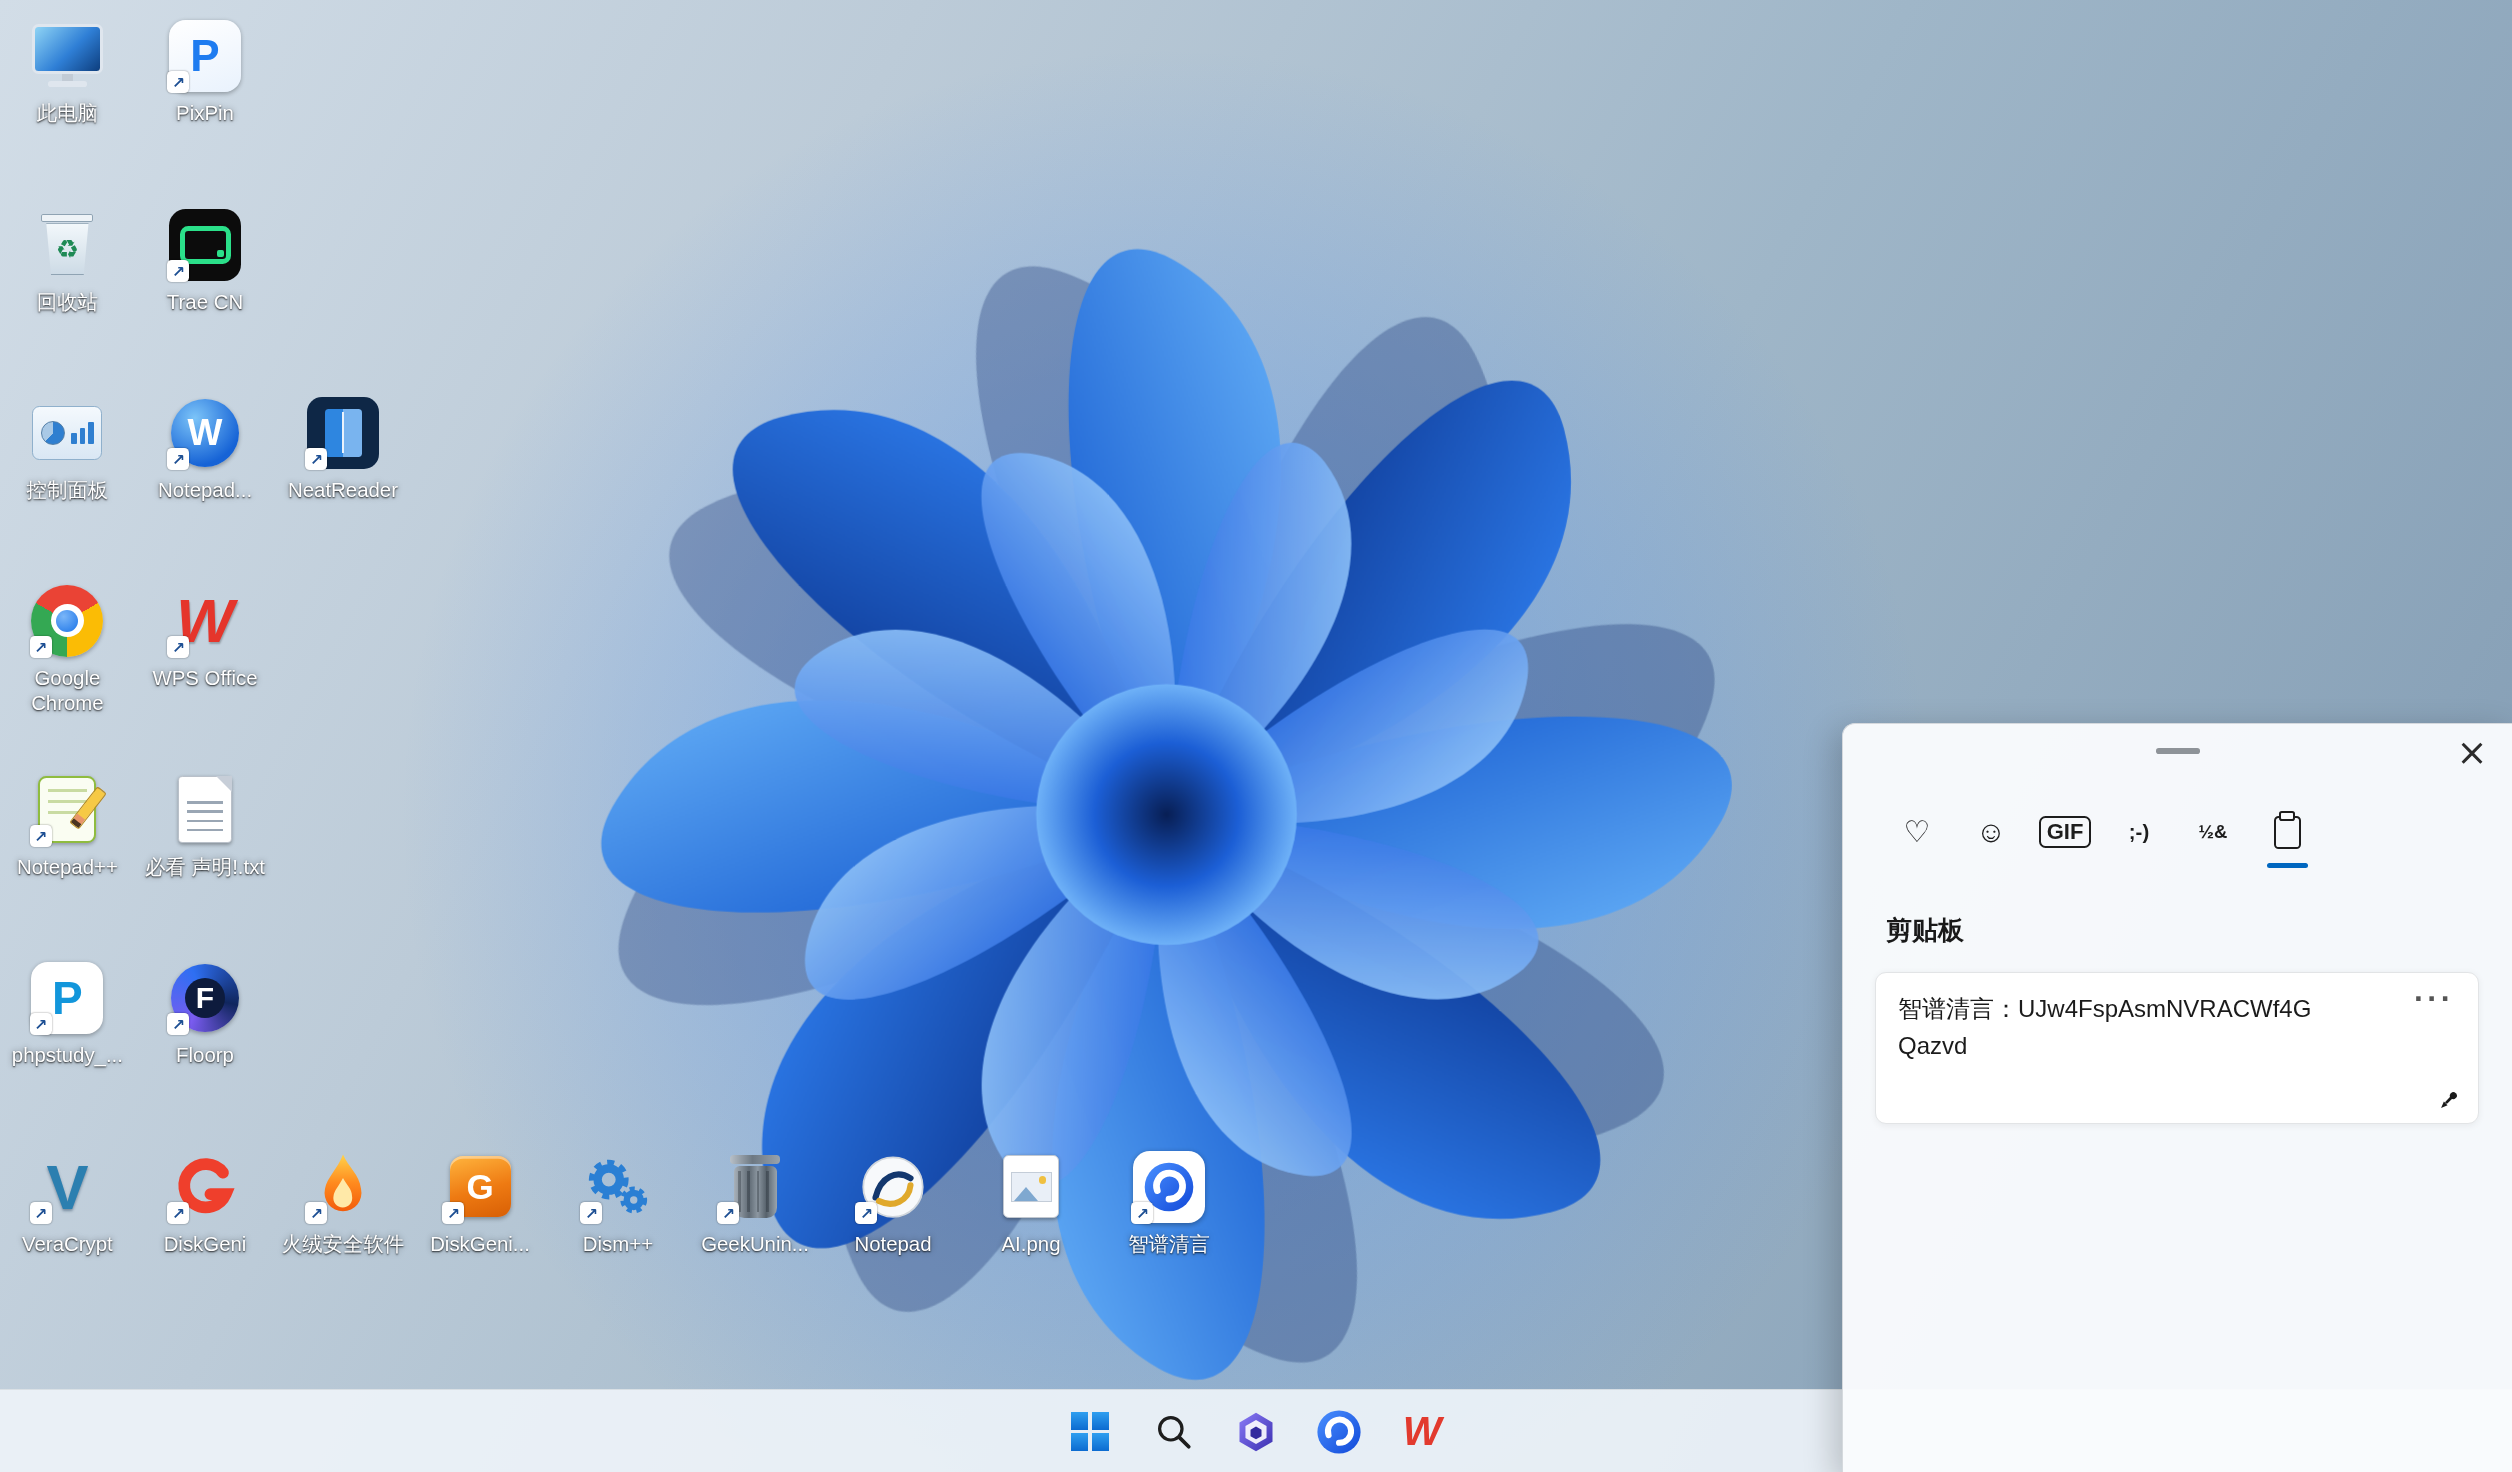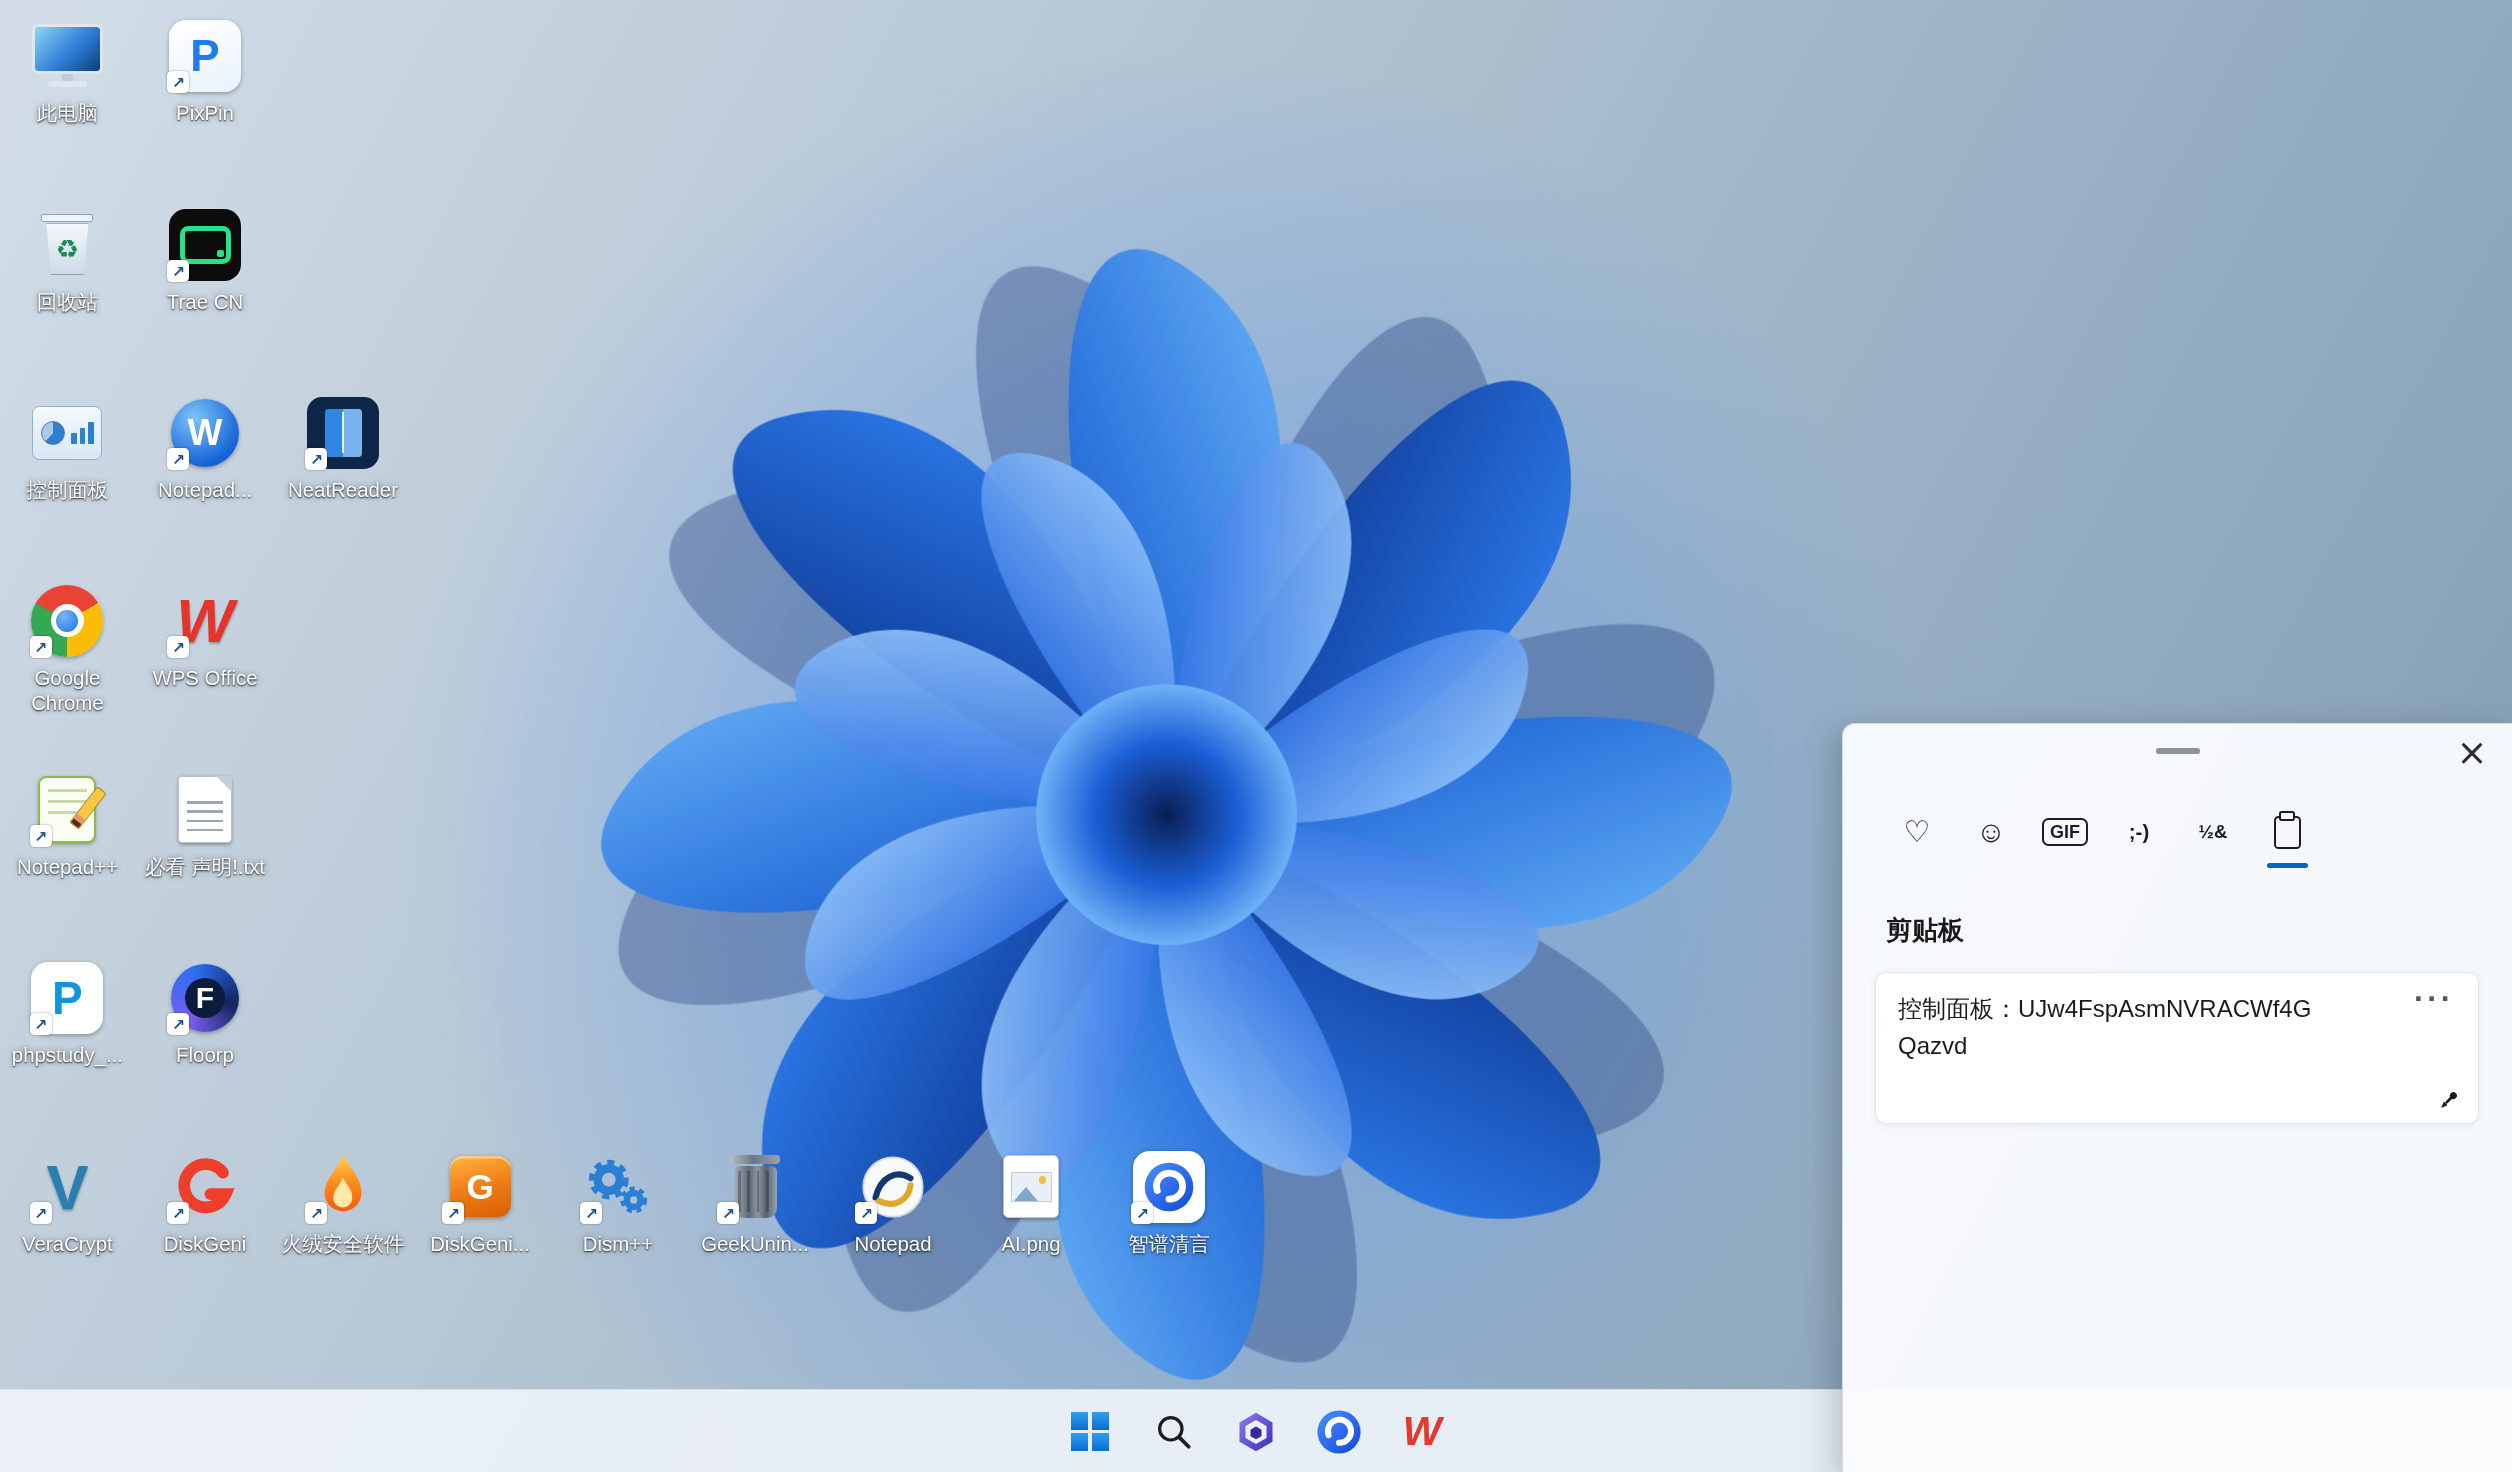--- a/index.html
+++ b/index.html
@@ -115,21 +115,21 @@
   
   .panel{position:absolute;left:1842px;top:723px;width:670px;height:750px;background:rgba(249,251,253,.97);
     border:0.9px solid #d5d9dd;border-right:none;border-bottom:none;border-radius:13px 0 0 0;
     box-shadow:-7.4px 7.4px 31.5px rgba(0,0,0,.2);z-index:10}
   .handle{position:absolute;left:313px;top:24px;width:44px;height:5.6px;border-radius:2.8px;background:#8e9398}
   .closebtn{position:absolute;left:604px;top:3.7px;width:50px;height:50px;background:transparent;border:none;
     font-size:37px;color:#2b2b2b;display:flex;align-items:center;justify-content:center;font-family:"DejaVu Sans",sans-serif}
   .tabs{position:absolute;left:37px;top:81px;display:flex}
   .tab{width:74px;height:54px;background:transparent;border:none;display:flex;align-items:center;justify-content:center;color:#1d1d1d;padding:0}
   .tglyph{font-size:30px;line-height:1;color:#1d1d1d}
-  .gifbox{border:2.8px solid #1d1d1d;border-radius:6.5px;padding:2.8px 5.6px;font-size:18px;font-weight:700;line-height:1;color:#1d1d1d}
+  .gifbox{border:2.8px solid #1d1d1d;border-radius:6.5px;padding:2.8px 5.6px;font-size:22px;font-weight:700;line-height:1;color:#1d1d1d}
   .kao{font-size:20.4px;font-weight:700;color:#1d1d1d}
   .sym{font-size:18.5px;font-weight:700;color:#1d1d1d}
   .clipglyph{width:23px;height:29px;border:2.8px solid #1d1d1d;border-radius:4.6px;position:relative;display:block}
   .clipglyph::before{content:"";position:absolute;top:-6.5px;left:50%;transform:translateX(-50%);width:12px;height:5.6px;
     background:#f9fbfd;border:2.8px solid #1d1d1d;border-radius:2.8px}
   .tab-underline{position:absolute;left:424px;top:139px;width:41px;height:4.6px;border-radius:2.8px;background:#0067c0}
   .pheading{position:absolute;left:43px;top:189px;font-size:26px;font-weight:700;color:#191919}
   .clip-card{position:absolute;left:32px;top:248px;width:602px;height:150px;background:#fff;border:0.9px solid #e2e4e6;
     border-radius:11px;box-shadow:0 1.9px 7.4px rgba(0,0,0,.06)}
   .clip-text{position:absolute;left:22px;top:16.7px;width:424px;font-size:24px;line-height:37px;color:#1b1b1b;word-break:break-all}
@@ -501,21 +501,21 @@
       </button>
       <button class="tab">
         <span class="clipglyph"></span>
       </button>
     </div>
     <div class="tab-underline"></div>
 
     <div class="pheading">剪贴板</div>
 
     <div class="clip-card">
-      <div class="clip-text">控制面板：UJw4FspAsmNVRACWf4GQazvd</div>
+      <div class="clip-text">智谱清言：UJw4FspAsmNVRACWf4GQazvd</div>
       <button class="clip-more">···</button>
       <button class="clip-pin">
         <svg viewBox="0 0 24 24" width="26" height="26">
           <g transform="rotate(45 12 12)" fill="#1b1b1b">
             <circle cx="12" cy="5" r="3.2"></circle>
             <rect x="10.7" y="7" width="2.6" height="8" rx="1.2"></rect>
             <path d="M12 21 L9.6 15 L14.4 15 Z"></path>
           </g>
         </svg>
       </button>

